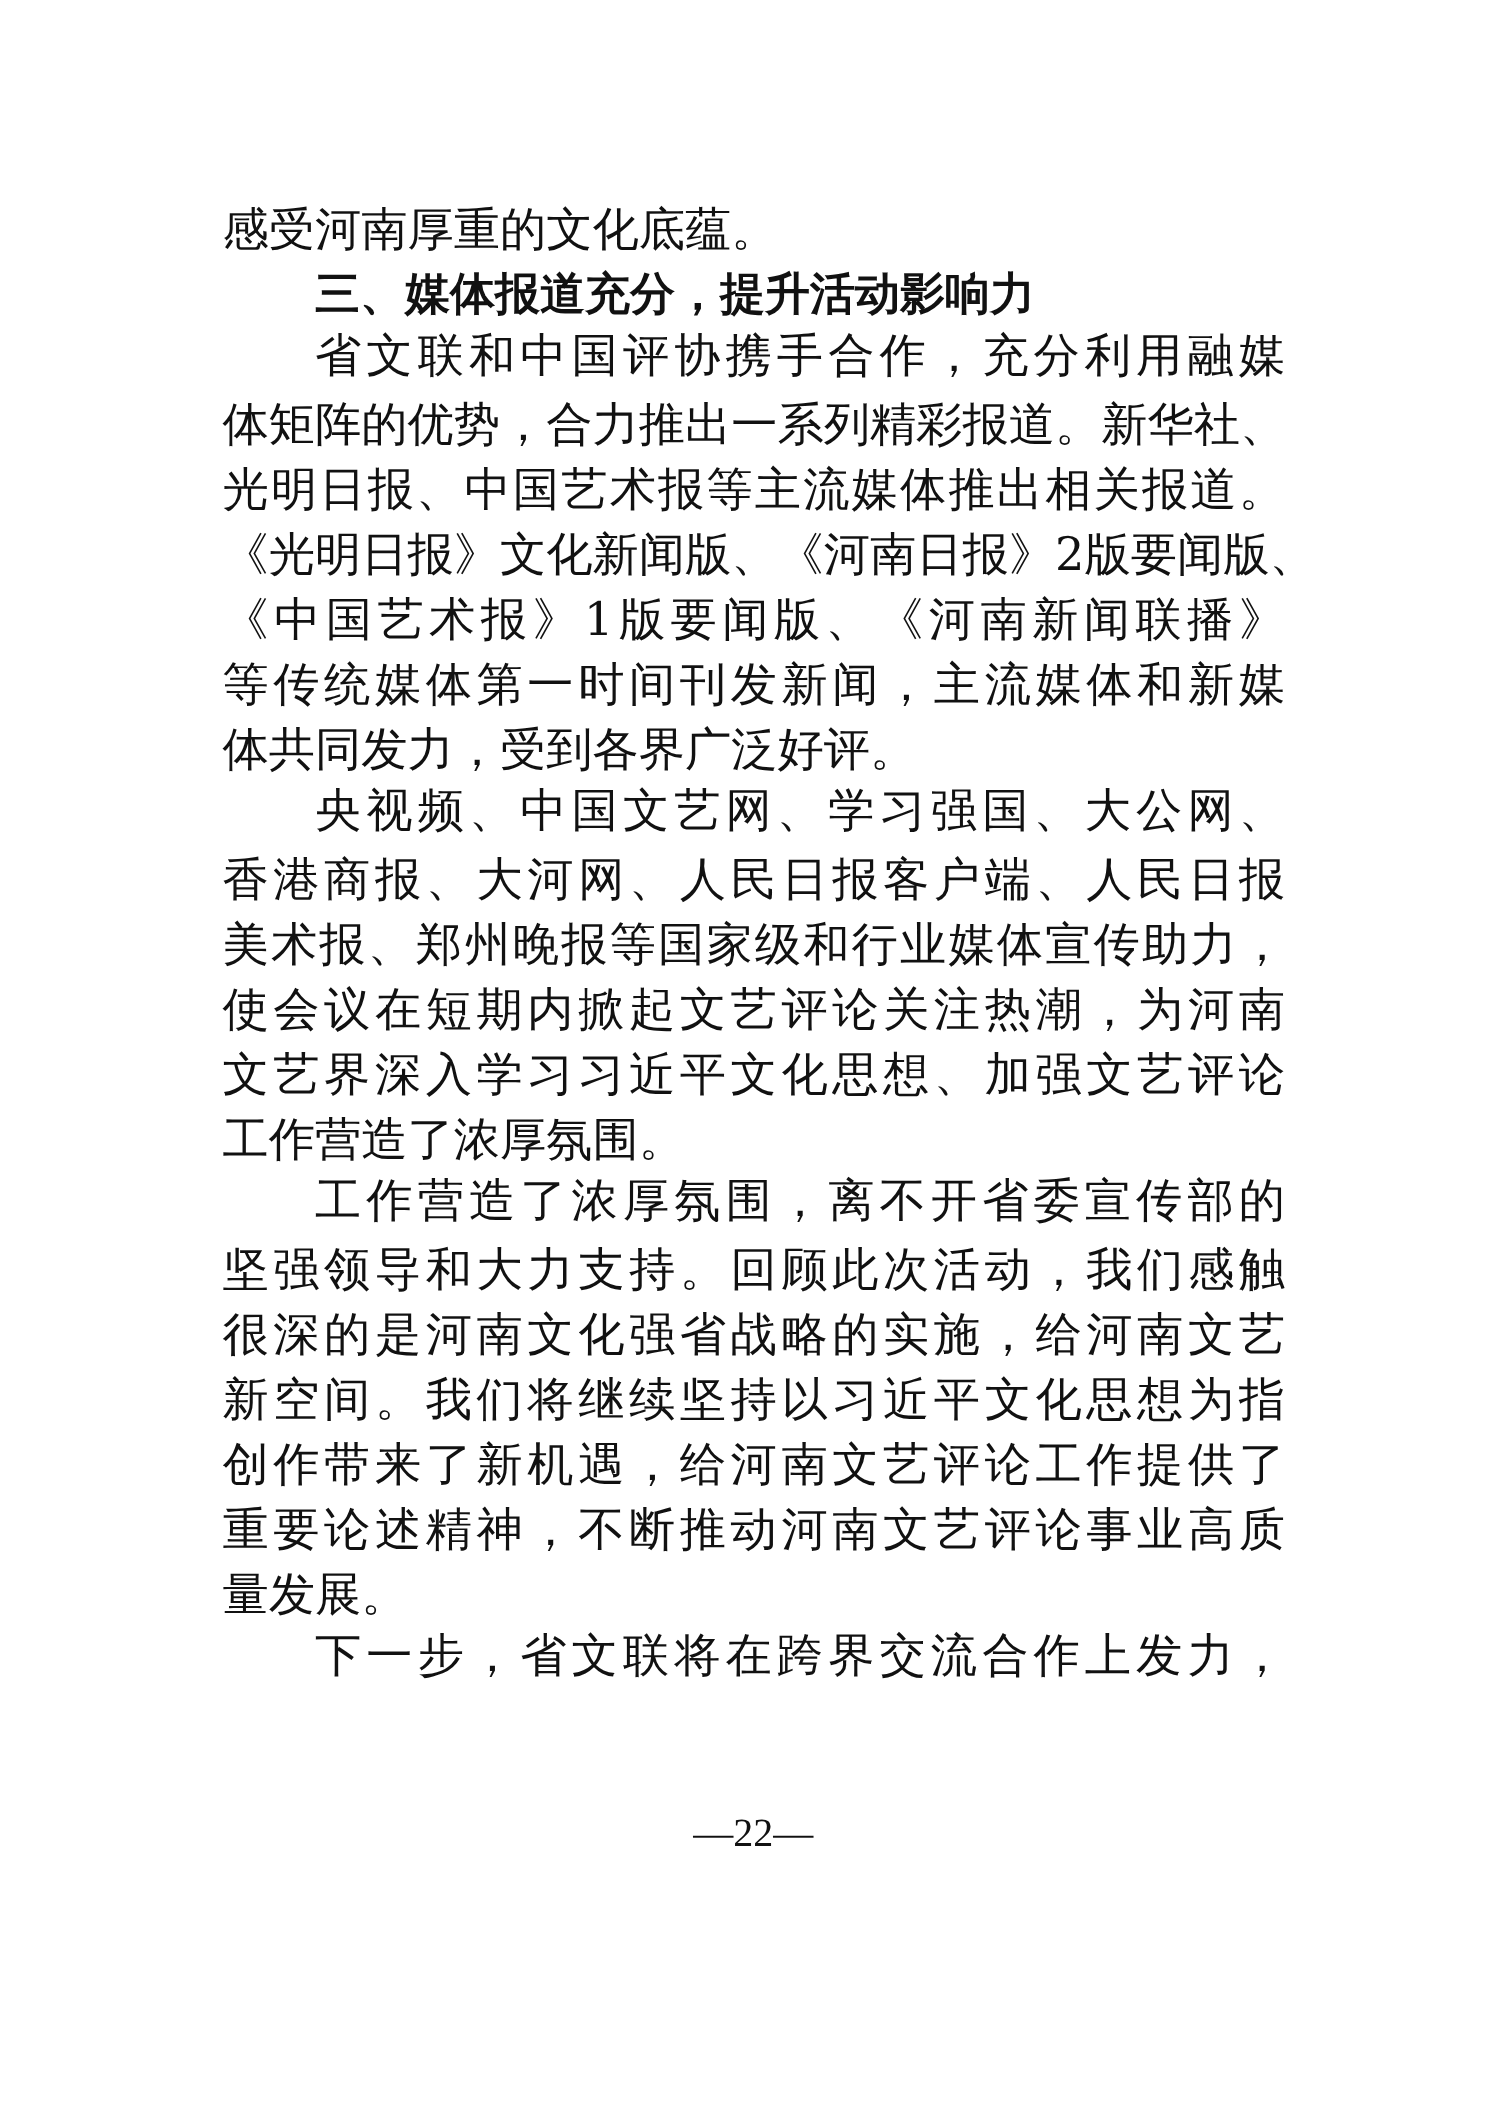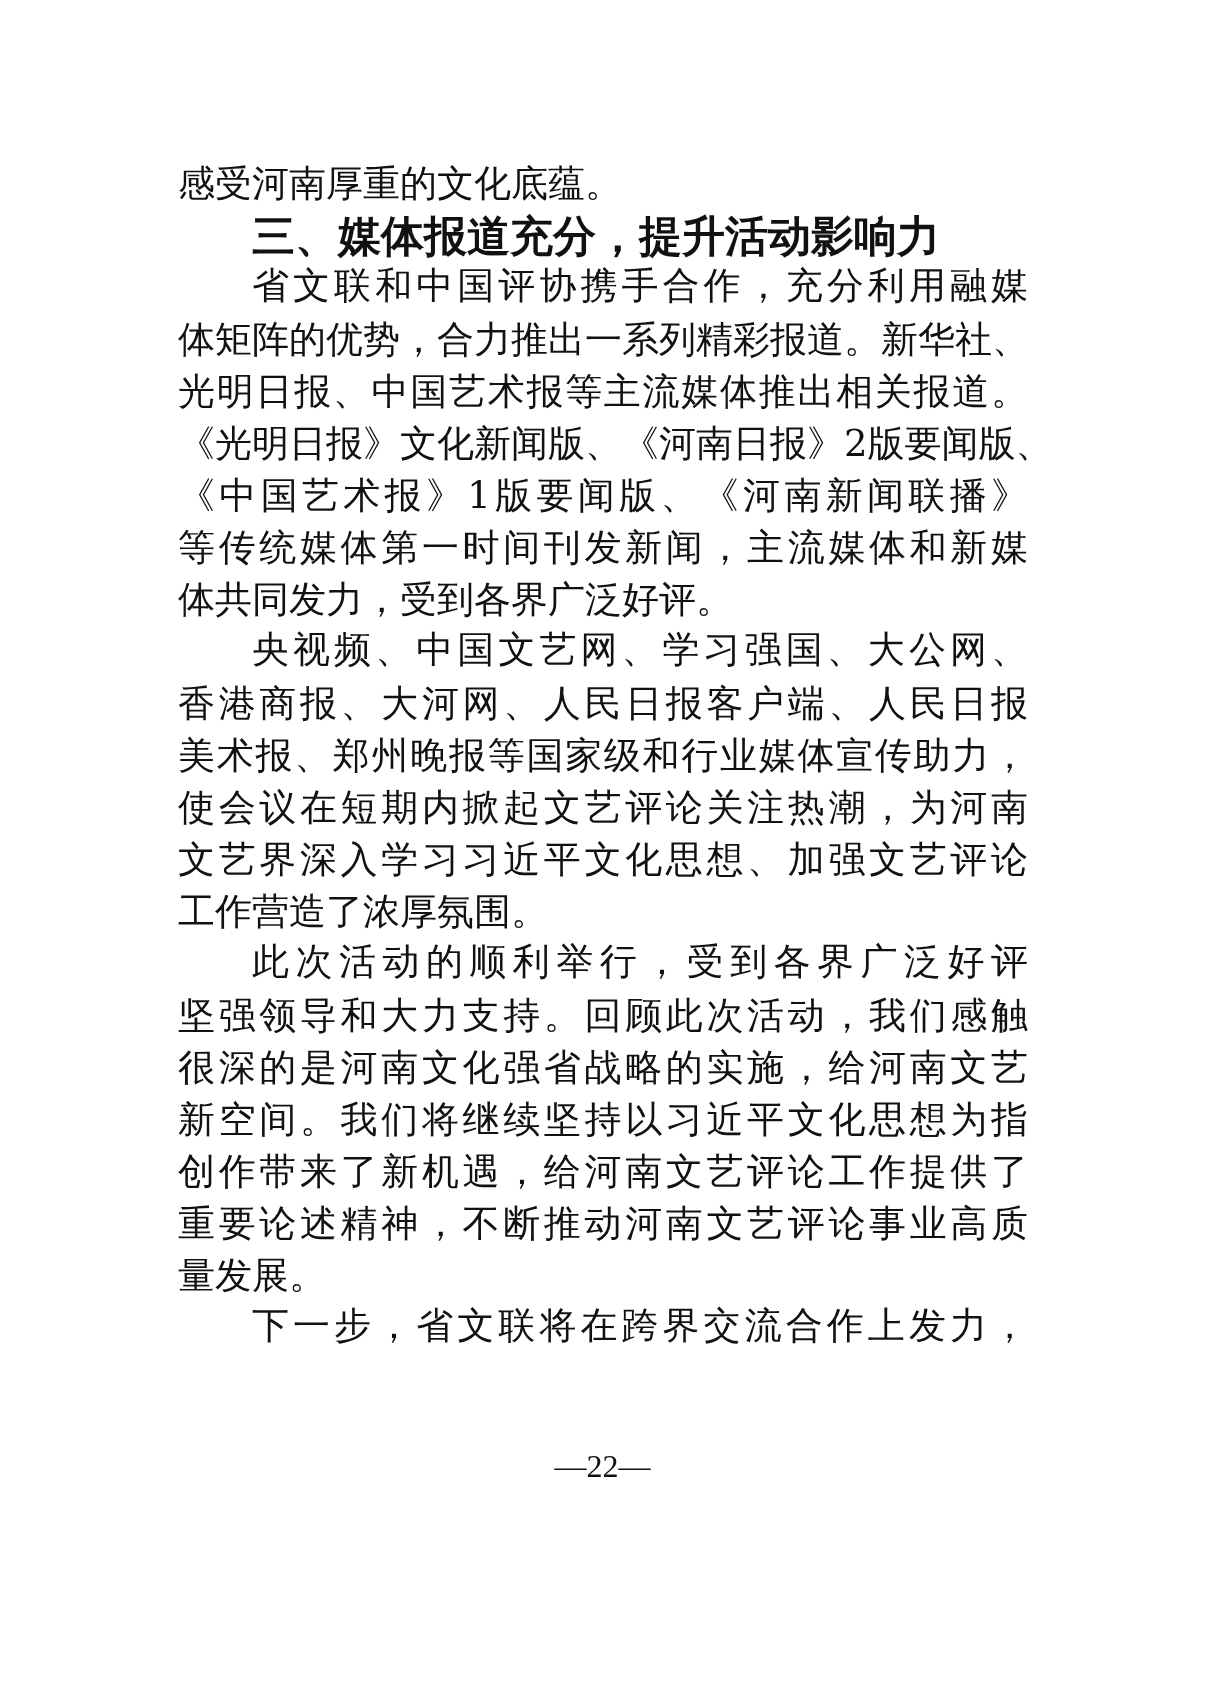--- a/index.html
+++ b/index.html
@@ -33,21 +33,21 @@
     .line.last {
       text-align-last: left;
     }
     .line.indent {
       padding-left: 74px;
       font-family: Liberation Mono, monospace;
     }
     .heading {
       font-family: "DejaVu Sans", "Liberation Sans", sans-serif;
       font-weight: bold;
-      font-size: 43px;
+      font-size: 36px;
       line-height: 52px;
       height: 52px;
       padding-left: 74px;
       white-space: nowrap;
     }
     .page-number {
       position: absolute;
       left: 0;
       width: 1205px;
       top: 1448px;
@@ -72,21 +72,21 @@
   <div class="line">等传统媒体第一时间刊发新闻，主流媒体和新媒</div>
   <div class="line last">体共同发力，受到各界广泛好评。</div>
 
   <div class="line indent">央视频、中国文艺网、学习强国、大公网、</div>
   <div class="line">香港商报、大河网、人民日报客户端、人民日报</div>
   <div class="line">美术报、郑州晚报等国家级和行业媒体宣传助力，</div>
   <div class="line">使会议在短期内掀起文艺评论关注热潮，为河南</div>
   <div class="line">文艺界深入学习习近平文化思想、加强文艺评论</div>
   <div class="line last">工作营造了浓厚氛围。</div>
 
-  <div class="line indent">此次活动的顺利举行，受到各界广泛好评</div>
+  <div class="line indent">工作营造了浓厚氛围，离不开省委宣传部的</div>
   <div class="line">坚强领导和大力支持。回顾此次活动，我们感触</div>
   <div class="line">很深的是河南文化强省战略的实施，给河南文艺</div>
   <div class="line">新空间。我们将继续坚持以习近平文化思想为指</div>
   <div class="line">创作带来了新机遇，给河南文艺评论工作提供了</div>
   <div class="line">重要论述精神，不断推动河南文艺评论事业高质</div>
   <div class="line last">量发展。</div>
 
   <div class="line indent">下一步，省文联将在跨界交流合作上发力，</div>
 </div>
 

